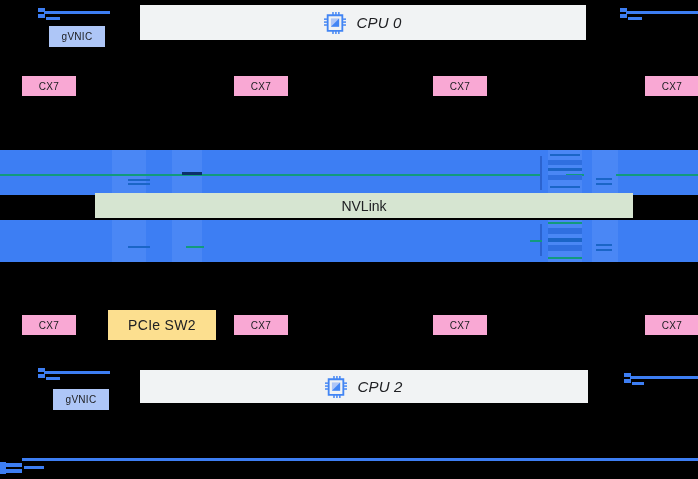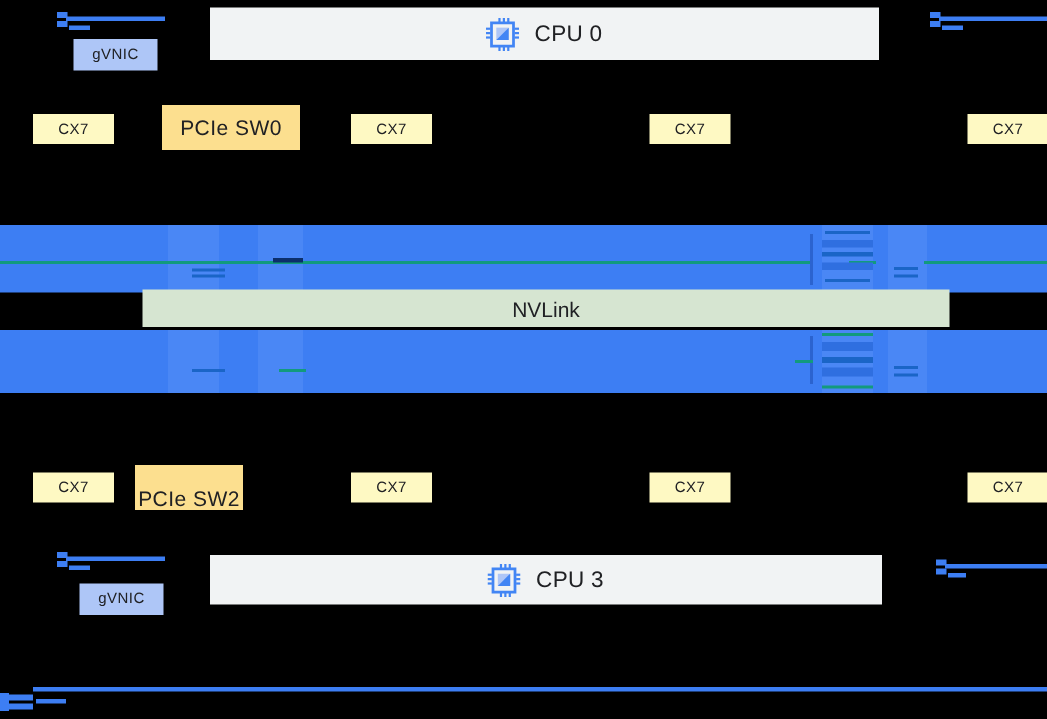--- a/index.html
+++ b/index.html
@@ -9,33 +9,34 @@
     background:#000;color:#000;
   }
   .stage{position:absolute;inset:0;width:698px;height:479px;}
   .abs{position:absolute;box-sizing:border-box;}
 
   
   .cpu-bar{
     background:#f1f3f4;
     display:flex;align-items:center;justify-content:center;
     gap:10px;
+    font-style:italic;
   }
   .cpu-label{font-size:15px;color:#202124;letter-spacing:.2px;}
 
   
   .chip{width:22px;height:22px;position:relative;flex:0 0 auto;}
   .chip svg{display:block;}
 
   
   .nodebox{
     display:flex;align-items:center;justify-content:center;
     font-size:10px;color:#202124;letter-spacing:.3px;
   }
-  .cx7{background:#fef9c3;}
+  .cx7{background:#f9a8d4;}
   .gvnic{background:#aec6f7;font-size:10px;}
   .pcie{background:#fcdf8f;font-size:14px;color:#202124;}
 
   
   .band{background:#3d7ef3;}
   .bandline{background:#129a7d;height:2px;}
   .bandline2{background:#1a65c7;height:2px;}
   .faint{background:#4a87f5;}
 
   
@@ -98,23 +99,20 @@
     <div class="abs wire" style="left:6px;top:3px;width:78px;"></div>
     <div class="abs plug" style="left:0px;top:0px;width:7px;height:4px;"></div>
     <div class="abs plug" style="left:0px;top:6px;width:7px;height:4px;"></div>
     <div class="abs plug" style="left:8px;top:9px;width:14px;height:3px;"></div>
   </div>
 
   <div class="abs nodebox cx7" style="left:22px;top:76px;width:54px;height:20px;">
     <span>CX7</span>
   </div>
 
-  <div class="abs nodebox pcie" style="left:108px;top:70px;width:92px;height:30px;">
-    <span>PCIe SW0</span>
-  </div>
 
   <div class="abs nodebox cx7" style="left:234px;top:76px;width:54px;height:20px;">
     <span>CX7</span>
   </div>
 
   <div class="abs nodebox cx7" style="left:433px;top:76px;width:54px;height:20px;">
     <span>CX7</span>
   </div>
 
 
@@ -167,21 +165,21 @@
     <div class="abs bandline2" style="left:128px;top:26px;width:22px;"></div>
     <div class="abs bandline" style="left:186px;top:26px;width:18px;"></div>
     <div class="abs bandline2" style="left:596px;top:24px;width:16px;"></div>
     <div class="abs bandline2" style="left:596px;top:29px;width:16px;"></div>
   </div>
 
   <div class="abs nodebox cx7" style="left:22px;top:315px;width:54px;height:20px;">
     <span>CX7</span>
   </div>
 
-  <div class="abs nodebox pcie" style="left:90px;top:310px;width:72px;height:30px;align-items:flex-end;">
+  <div class="abs nodebox pcie" style="left:108px;top:310px;width:108px;height:30px;">
     <span>PCIe SW2</span>
   </div>
 
   <div class="abs nodebox cx7" style="left:234px;top:315px;width:54px;height:20px;">
     <span>CX7</span>
   </div>
 
   <div class="abs nodebox cx7" style="left:433px;top:315px;width:54px;height:20px;">
     <span>CX7</span>
   </div>
@@ -217,21 +215,21 @@
           <rect x="0" y="13.4" width="3.2" height="1.6"></rect>
           <rect x="20.8" y="7" width="3.2" height="1.6"></rect>
           <rect x="20.8" y="10.2" width="3.2" height="1.6"></rect>
           <rect x="20.8" y="13.4" width="3.2" height="1.6"></rect>
           <path d="M4 3.5h16v17H4z" fill="none" stroke="#4285f4" stroke-width="2"></path>
           <path d="M7.5 7h9v9h-9z" fill="#aec6f7"></path>
           <path d="M16.5 7l-9 9h9z" fill="#4285f4"></path>
         </g>
       </svg>
     </span>
-    <span class="cpu-label">CPU 3</span>
+    <span class="cpu-label">CPU 2</span>
   </div>
 
   <div class="abs linkwire" style="left:624px;top:373px;width:90px;height:14px;">
     <div class="abs wire" style="left:6px;top:3px;width:74px;"></div>
     <div class="abs plug" style="left:0px;top:0px;width:7px;height:4px;"></div>
     <div class="abs plug" style="left:0px;top:6px;width:7px;height:4px;"></div>
     <div class="abs plug" style="left:8px;top:9px;width:12px;height:3px;"></div>
   </div>
 
   <div class="abs" style="left:0px;top:458px;width:698px;height:21px;">

